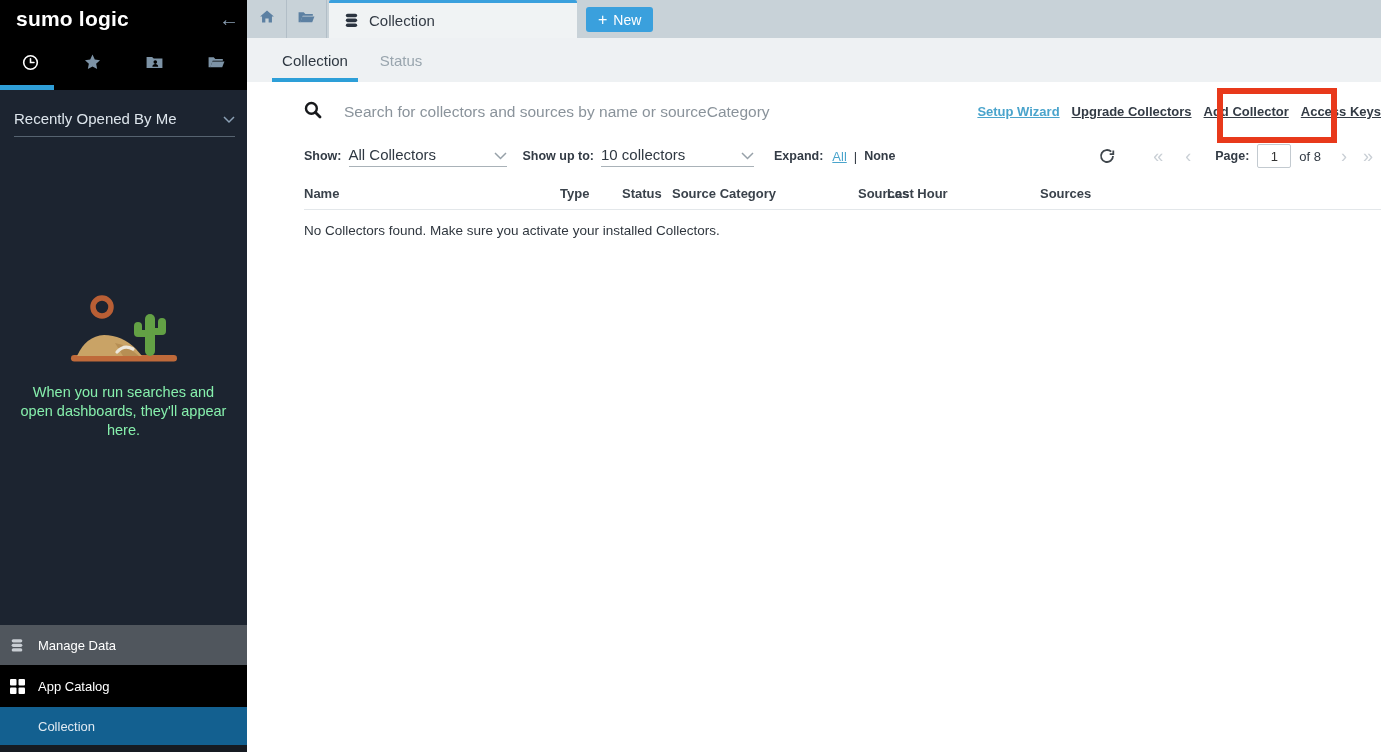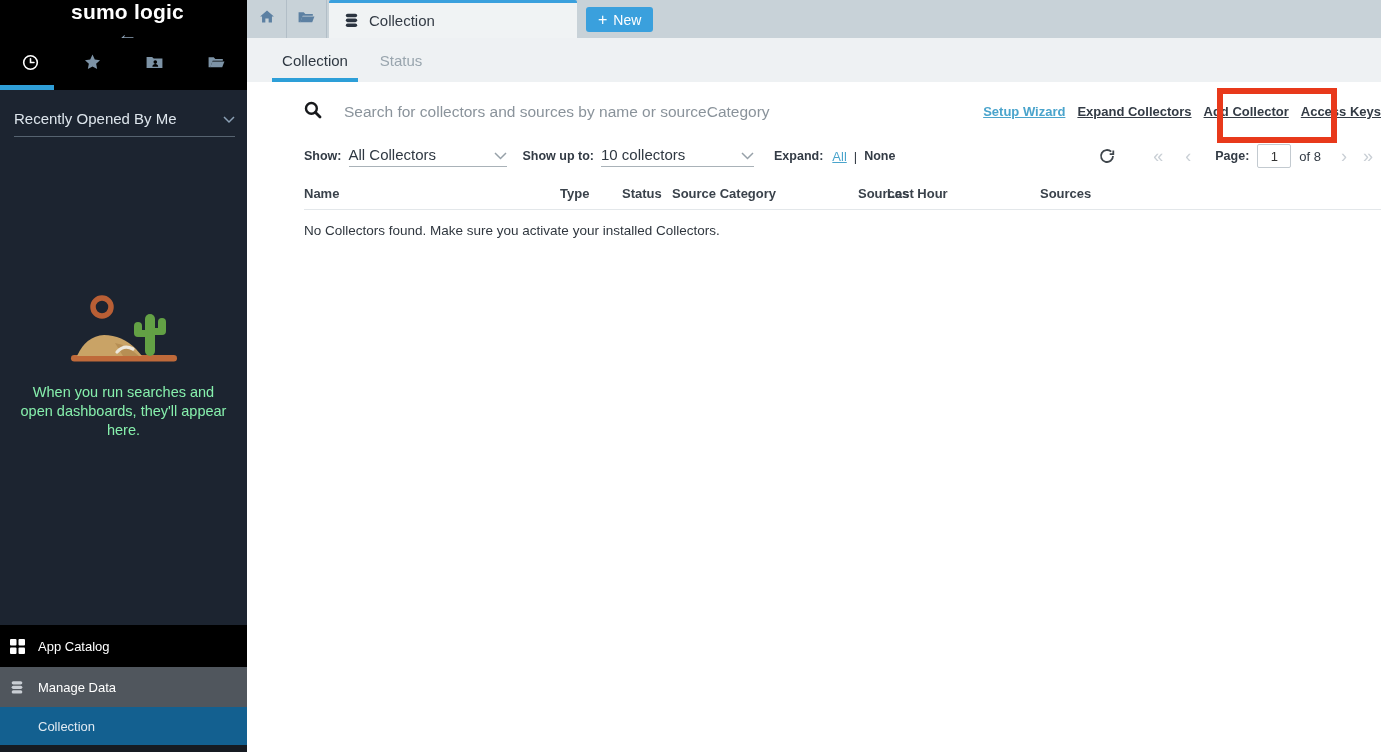--- a/index.html
+++ b/index.html
@@ -1,21 +1,21 @@
 <!DOCTYPE html>
 <html><head>
 <meta charset="utf-8">
 <style>
   * { margin:0; padding:0; box-sizing:border-box; }
   body { font-family:"Liberation Sans", sans-serif; background:#fff; }
   .app { position:relative; width:1381px; height:752px; display:flex; overflow:hidden; background:#fff; }
 
   
   .sidebar { width:247px; flex:0 0 247px; background:#1c2430; position:relative; }
-  .sb-header { height:38px; background:#000; display:flex; align-items:center; justify-content:space-between; padding:0 8px 0 16px;flex-direction:column; }
+  .sb-header { height:38px; background:#000; display:flex; align-items:center; justify-content:space-between; padding:0 8px 0 16px; }
   .logo { color:#fff; font-size:21px; font-weight:700; letter-spacing:.2px; }
   .back { color:#8ba0b5; font-size:20px; line-height:1; cursor:pointer; }
   .icon-nav { height:52px; background:#000; display:flex; position:relative; }
   .nav-ic { flex:1; display:flex; align-items:center; justify-content:center; color:#7d93a6; cursor:pointer; }
   .nav-ic.active { color:#fff; }
   .nav-underline { position:absolute; bottom:0; left:0; width:54px; height:5px; background:#2f9ed7; }
   .recent-sel { margin:20px 12px 0 14px; padding-bottom:9px; border-bottom:1px solid #566370; color:#dde5ec; font-size:15px; display:flex; align-items:center; justify-content:space-between; cursor:pointer; }
   .empty-state { position:absolute; top:292px; left:0; width:247px; text-align:center; }
   .es-title { margin-top:22px; font-size:26px; color:#8d98a4; font-weight:400; }
   .es-desc { margin:9px auto 0; width:210px; font-size:14.5px; line-height:1.32; color:#86efac; }
@@ -130,41 +130,41 @@
           <rect x="103" y="36" width="11" height="7" rx="3" fill="#63a145"></rect>
           <path d="M28 64 Q37 44 55 43 Q73 43 87 57 L93 64 Z" fill="#c9a366"></path>
           <path d="M66 51 q10 2 19 9 l5 4 h-16 z" fill="#b78f54"></path>
           <path d="M68 60 q7 -8 16 -3" stroke="#ece7dc" stroke-width="3.2" fill="none" stroke-linecap="round"></path>
         </svg>
       </span>
       <div class="es-desc">When you run searches and open dashboards, they'll appear here.</div>
     </div>
 
     <div class="bottom-menu">
+      <div class="menu-row row-managedata">
+        <span class="mi">
+            <svg width="17" height="17" viewBox="0 0 24 24">
+              <rect x="4" y="2.5" width="16" height="5" rx="2.5" fill="#c9ced4"></rect>
+              <rect x="4" y="9.3" width="16" height="5" rx="2.5" fill="#c9ced4"></rect>
+              <rect x="4" y="16.1" width="16" height="5" rx="2.5" fill="#c9ced4"></rect>
+            </svg>
+          </span>
+        <span>Manage Data</span>
+      </div>
       <div class="menu-row row-appcat">
         <span class="mi">
             <svg width="15" height="15" viewBox="0 0 15 15">
               <rect x="0" y="0" width="6.5" height="6.5" rx="1" fill="#fff"></rect>
               <rect x="8.5" y="0" width="6.5" height="6.5" rx="1" fill="#fff"></rect>
               <rect x="0" y="8.5" width="6.5" height="6.5" rx="1" fill="#fff"></rect>
               <rect x="8.5" y="8.5" width="6.5" height="6.5" rx="1" fill="#fff"></rect>
             </svg>
           </span>
         <span>App Catalog</span>
       </div>
-      <div class="menu-row row-managedata">
-        <span class="mi">
-            <svg width="17" height="17" viewBox="0 0 24 24">
-              <rect x="4" y="2.5" width="16" height="5" rx="2.5" fill="#c9ced4"></rect>
-              <rect x="4" y="9.3" width="16" height="5" rx="2.5" fill="#c9ced4"></rect>
-              <rect x="4" y="16.1" width="16" height="5" rx="2.5" fill="#c9ced4"></rect>
-            </svg>
-          </span>
-        <span>Manage Data</span>
-      </div>
       <div class="menu-row row-collection">
         <span>Collection</span>
       </div>
       <div class="bottom-strip"></div>
     </div>
   </aside>
 
   <main class="main">
     <div class="tabstrip">
       <div class="tool-btn">
@@ -208,21 +208,21 @@
       <div class="search-row">
         <span><svg width="18" height="18" viewBox="0 0 18 18">
               <circle cx="7.4" cy="7.4" r="5.4" fill="none" stroke="#17191c" stroke-width="2.4"></circle>
               <path d="M11.5 11.5L16 16" stroke="#17191c" stroke-width="2.8" stroke-linecap="round"></path>
             </svg></span>
         <input class="search-input" placeholder="Search for collectors and sources by name or sourceCategory" style="">
       </div>
 
       <div class="links">
         <a class="lp">Setup Wizard</a>
-        <a>Expand Collectors</a>
+        <a>Upgrade Collectors</a>
         <a>Add Collector</a>
         <a>Access Keys</a>
       </div>
 
       <div class="filter-row">
         <span class="lbl">Show:</span>
         <div class="sel">
           <span>All Collectors</span>
           <span><svg width="13" height="8" viewBox="0 0 13 8">
                 <path d="M1 1l5.5 5.5L12 1" fill="none" stroke="#97a1a9" stroke-width="1.5"></path>

